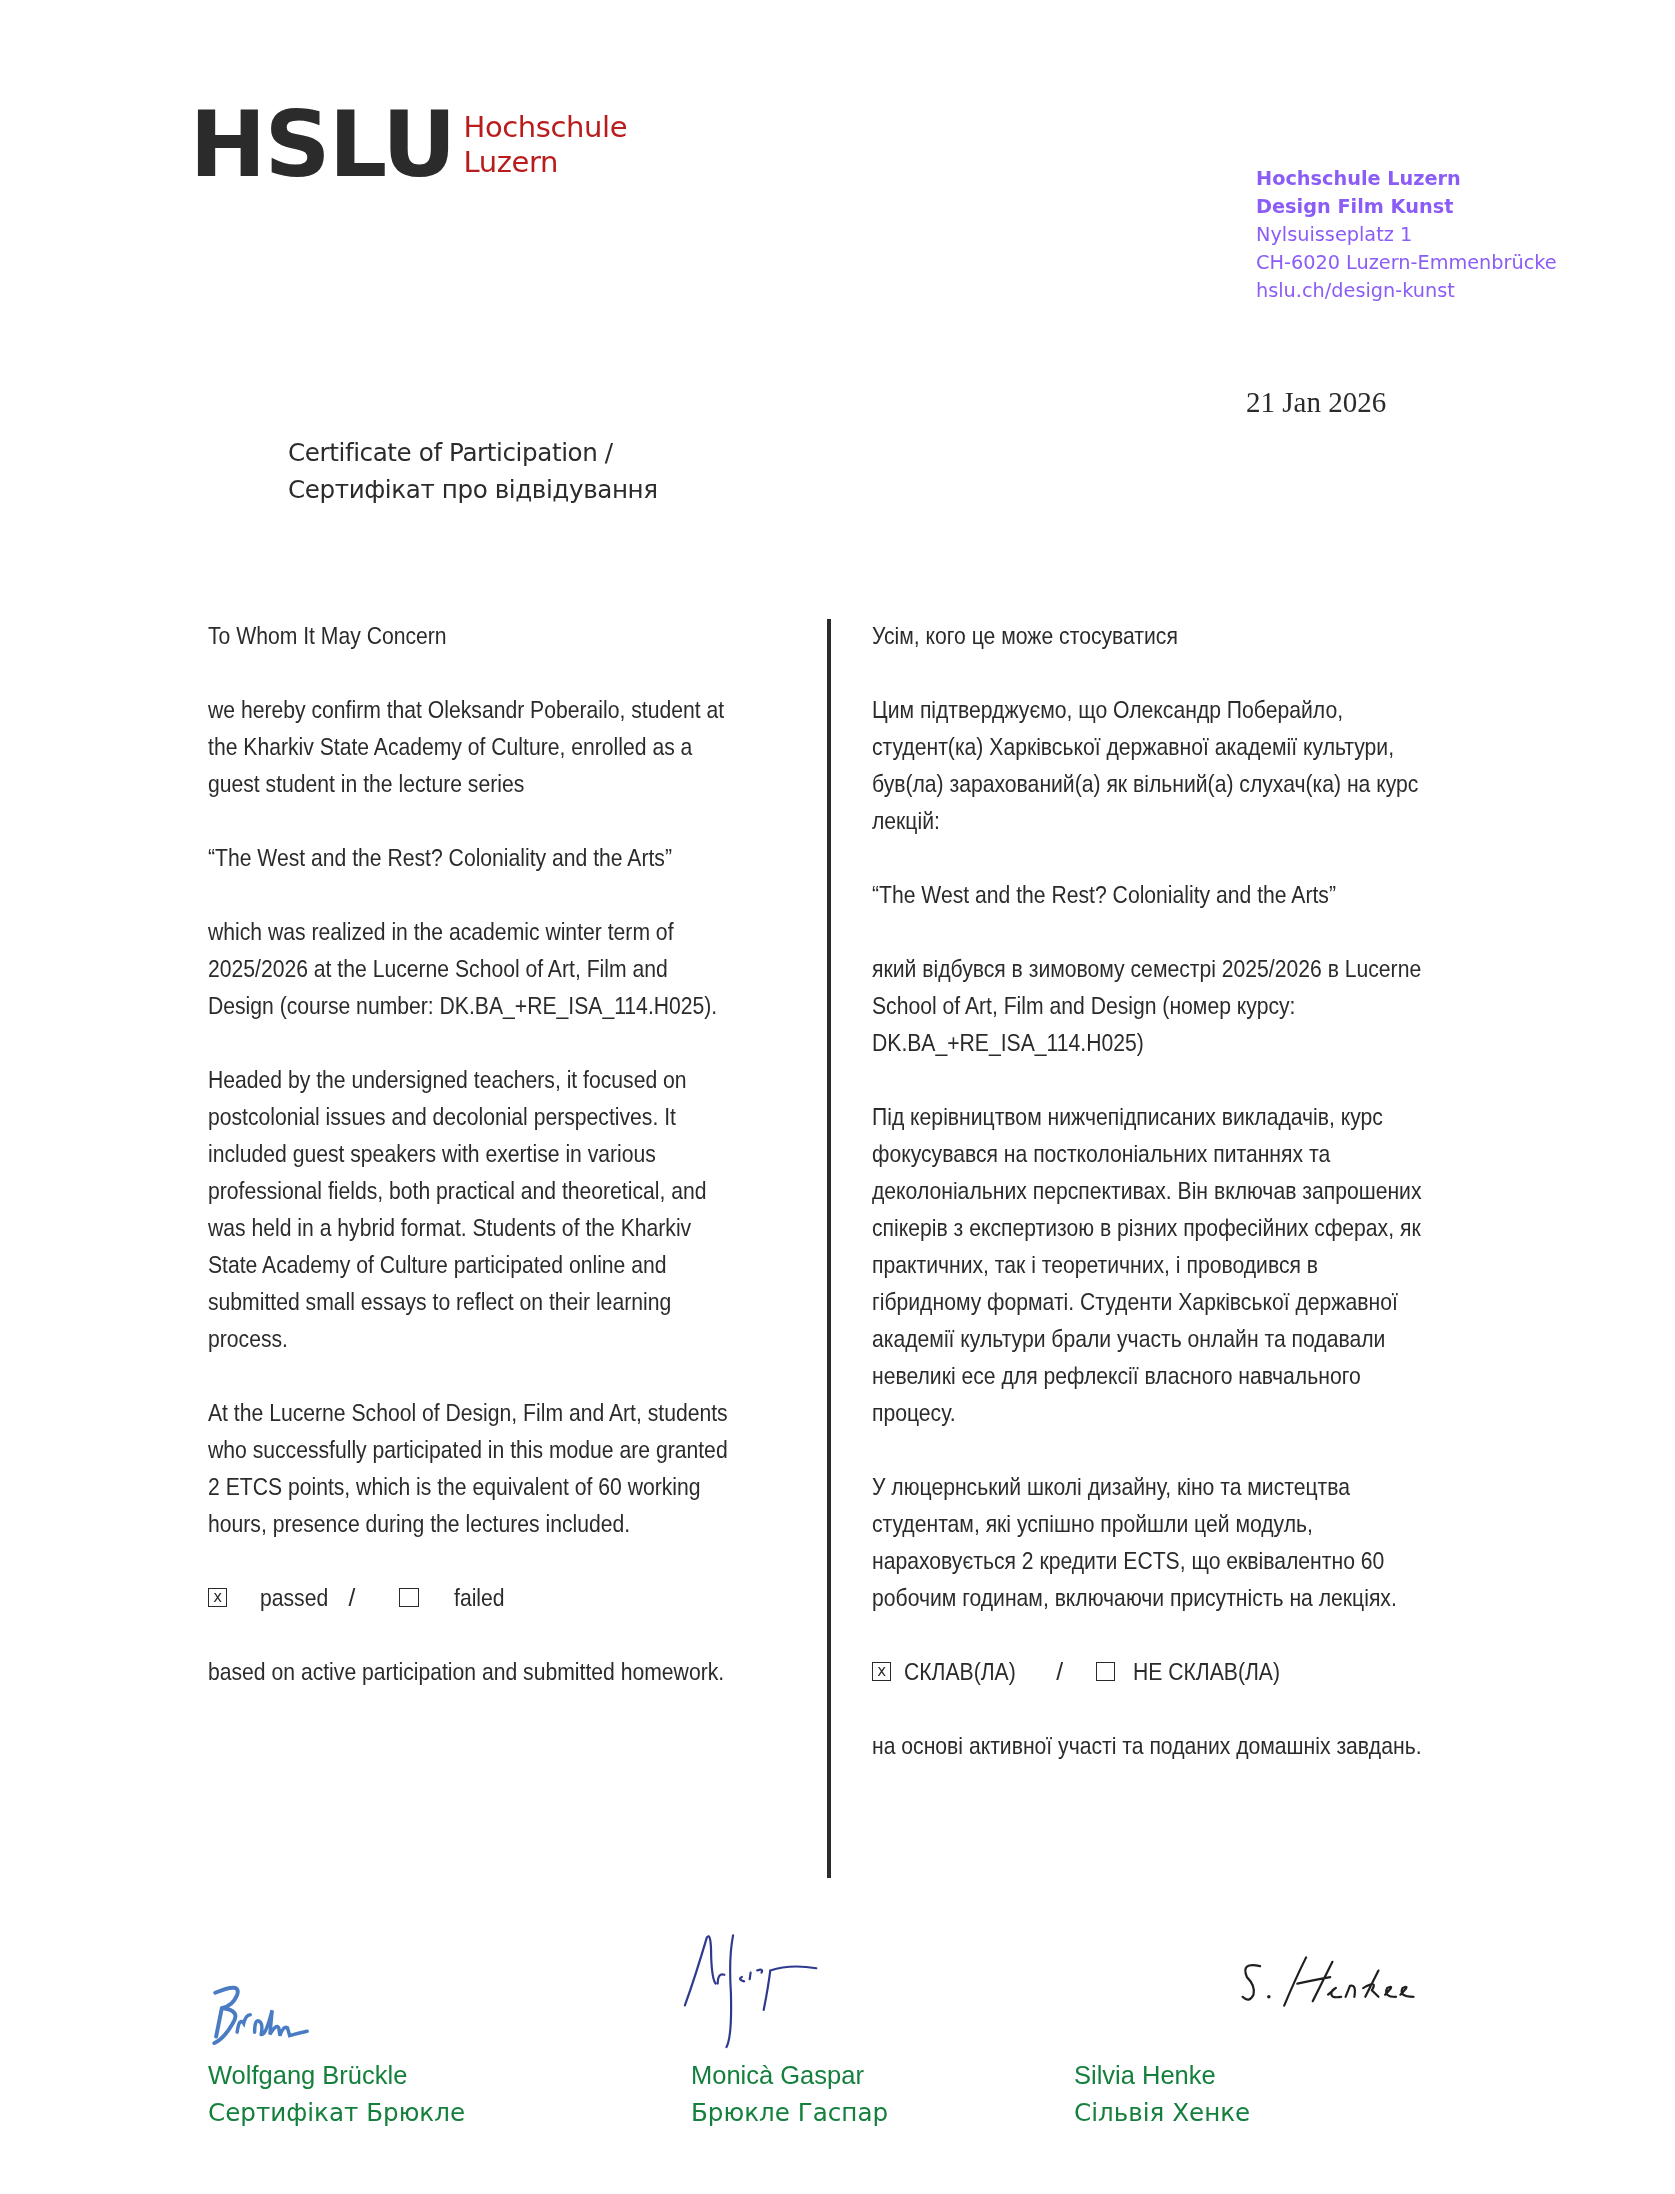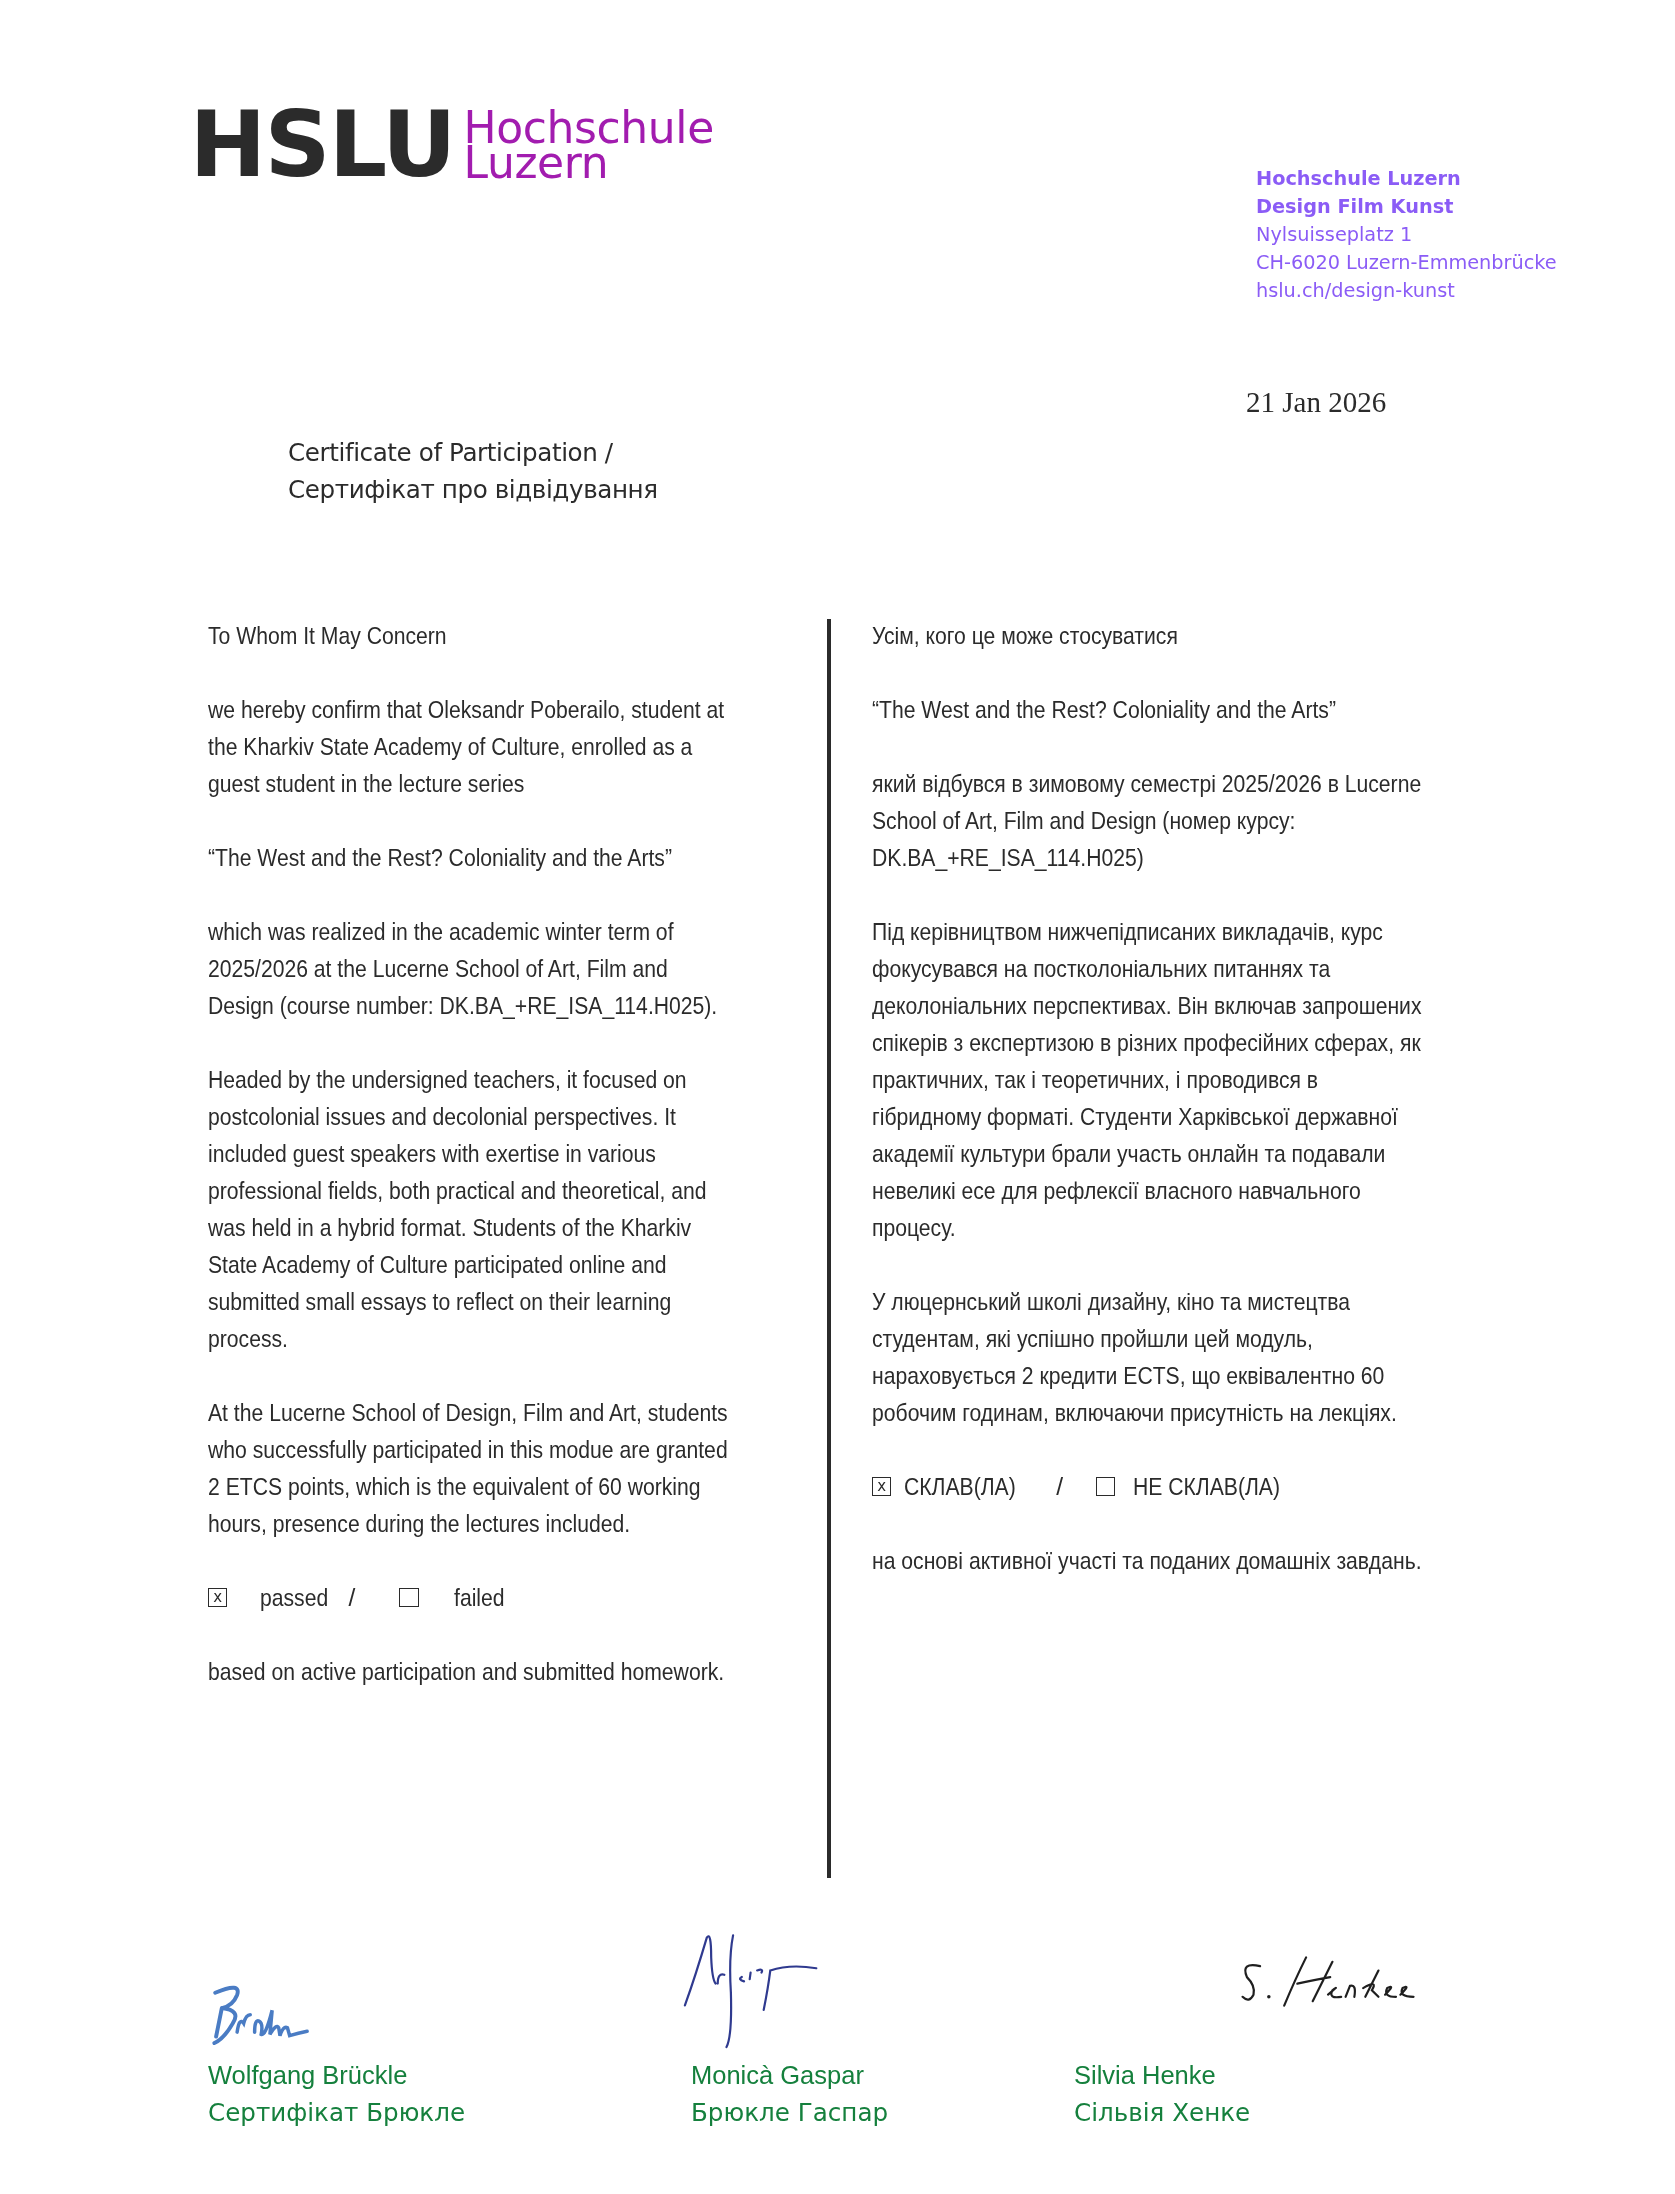--- a/index.html
+++ b/index.html
@@ -2,21 +2,21 @@
 <html style="font-size:7px"><head>
 <meta charset="utf-8">
 <style>
   html, body { margin: 0; padding: 0; background: #ffffff; }
   body { width: 1676px; height: 2371px; position: relative; overflow: hidden; color: #2b2b2b; }
   .abs { position: absolute; }
 
   
   .logo { left: 192px; top: 100px; display: flex; align-items: center; }
   .logo-hslu { font-family: "DejaVu Sans", sans-serif; font-weight: bold; font-size: 90px; letter-spacing: -1.8px; line-height: 1; color: #2b2b2b; transform: scaleX(1.02); }
-  .logo-name { margin-left: 11.4px; font-family: "DejaVu Sans", sans-serif; font-size: 44px; line-height: 35px; color: #a21caf; letter-spacing: -0.4px; }
+  .logo-name { margin-left: 11.4px; font-family: "DejaVu Sans", sans-serif; font-size: 29px; line-height: 35px; color: #b91c1c; letter-spacing: -0.4px; }
 
   
   .address { left: 1256px; top: 165px; font-family: "DejaVu Sans", sans-serif; font-size: 19.3px; line-height: 28px; color: #8b5cf6; }
   .address .bold { font-weight: bold; }
 
   
   .date { left: 1246px; top: 386px; font-family: "Liberation Serif", serif; font-size: 29px; color: #2b2b2b; }
 
   
   .title { left: 288px; top: 434px; font-family: "DejaVu Sans", sans-serif; font-size: 24.6px; line-height: 37px; color: #2b2b2b; letter-spacing: -0.4px; }
@@ -111,20 +111,26 @@
     </p>
 </div>
 
 <div class="abs divider"></div>
 
 <div class="abs col col-uk">
   <p>
       <span class="line narrow">Усім, кого це може стосуватися</span>
     </p>
   <p>
+    <span class="line narrow">Цим підтверджуємо, що Олександр Поберайло,</span>
+    <span class="line narrow">студент(ка) Харківської державної академії культури,</span>
+    <span class="line narrow">був(ла) зарахований(а) як вільний(а) слухач(ка) на курс</span>
+    <span class="line narrow">лекцій:</span>
+  </p>
+  <p>
       <span class="line narrow">“The West and the Rest? Coloniality and the Arts”</span>
     </p>
   <p>
     <span class="line narrow">який відбувся в зимовому семестрі 2025/2026 в Lucerne</span>
     <span class="line narrow">School of Art, Film and Design (номер курсу:</span>
     <span class="line narrow">DK.BA_+RE_ISA_114.H025)</span>
   </p>
   <p>
     <span class="line narrow">Під керівництвом нижчепідписаних викладачів, курс</span>
     <span class="line narrow">фокусувався на постколоніальних питаннях та</span>

